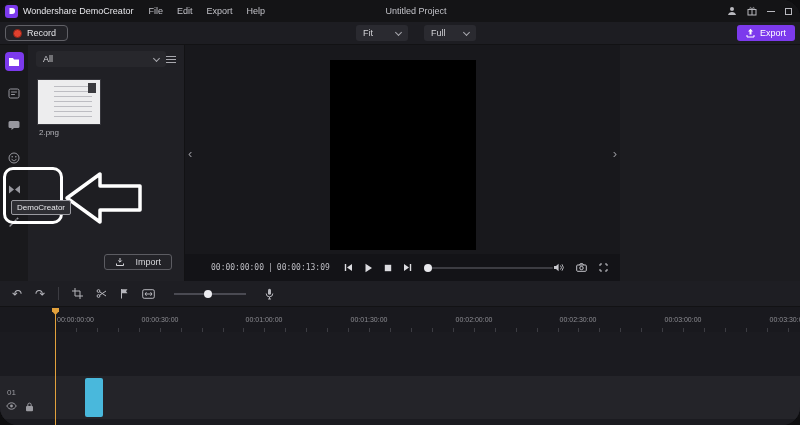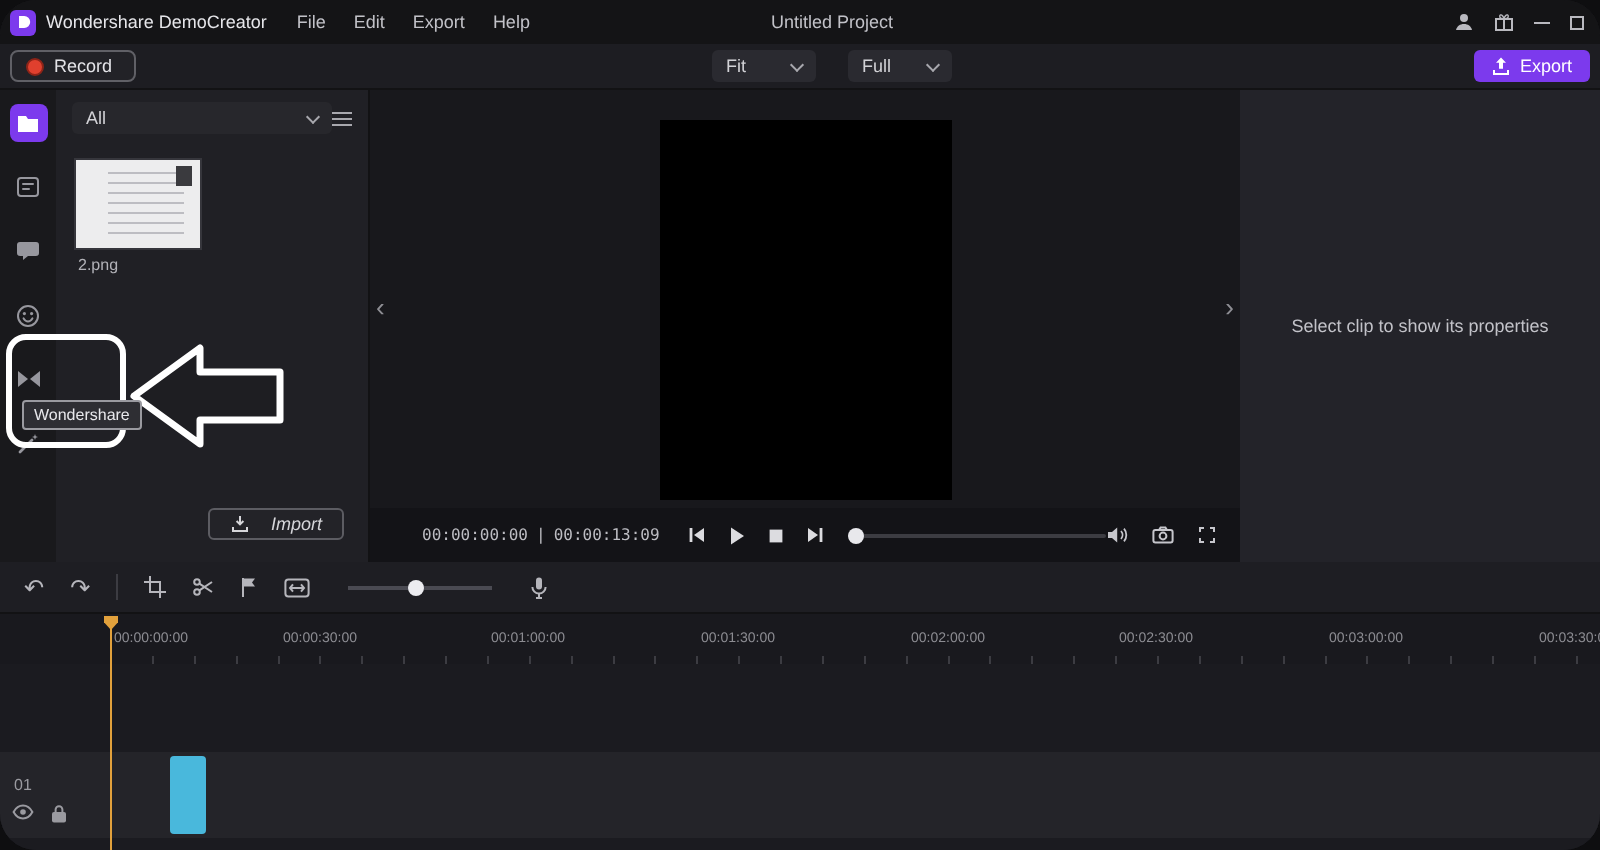--- a/index.html
+++ b/index.html
@@ -35,21 +35,21 @@
   
   .media { position:absolute; top:45px; left:28px; width:157px; height:236px; background:#202025; border-right:1px solid #121214; }
   .media-head { display:flex; align-items:center; padding:6px 8px 0 8px; }
   .filter { flex:1; background:#27272c; border-radius:3px; padding:3px 7px; display:flex; align-items:center; justify-content:space-between; color:#d2d2d6; }
   .burger { display:flex; flex-direction:column; gap:2px; }
   .burger i { display:block; width:10px; height:1px; background:#a8a8ae; }
   .thumb { position:absolute; left:10px; top:35px; width:62px; height:44px; background:#ededee; box-shadow:0 0 0 1px #36363c; }
   .thumb .lines { position:absolute; left:16px; top:6px; right:8px; bottom:6px; background:repeating-linear-gradient(#bdbdc2 0 1px, transparent 1px 5px); }
   .thumb .corner { position:absolute; right:4px; top:3px; width:8px; height:10px; background:#3a3a3e; }
   .thumb-label { position:absolute; left:11px; top:83px; font-size:8px; color:#b2b2b8; }
-  .import-btn { position:absolute; right:12px; bottom:11px; border:1px solid #5c5c62; border-radius:3px; padding:2px 10px; display:flex; align-items:center; gap:10px; color:#d6d6da; background:#232328;font-style:italic; }
+  .import-btn { position:absolute; right:12px; bottom:11px; border:1px solid #5c5c62; border-radius:3px; padding:2px 10px; display:flex; align-items:center; gap:10px; color:#d6d6da; background:#232328; }
 
   
   .preview { position:absolute; top:45px; left:185px; width:435px; height:236px; background:#18181c; }
   .video { position:absolute; left:145px; top:15px; width:146px; height:190px; background:#000; }
   .collapse { position:absolute; top:102px; color:#8e8e94; font-size:13px; line-height:13px; }
   .collapse.left { left:3px; } .collapse.right { right:3px; }
   .player { position:absolute; left:0; bottom:0; width:100%; height:27px; background:#131317; display:flex; align-items:center; padding:0 12px; }
   .time { font-family:"DejaVu Sans Mono", monospace; font-size:8px; color:#bcbcc2; white-space:nowrap; margin-left:14px; display:flex; gap:4px; }
   .transport { display:flex; align-items:center; gap:11px; margin-left:14px; color:#dcdce0; }
   .progress { position:relative; width:140px; height:2px; background:#3c3c42; margin-left:12px; border-radius:1px; }
@@ -270,23 +270,20 @@
         </span>
         <span>
           <svg width="9" height="9" viewBox="0 0 9 9">
               <path d="M1 3V1h2M6 1h2v2M8 6v2H6M3 8H1V6" fill="none" stroke="currentColor"></path>
             </svg>
         </span>
       </span>
     </div>
   </div>
 
-  <div class="props">
-    <span class="props-text">Select clip to show its properties</span>
-  </div>
 
   <div class="tools">
     <span class="tool-glyph">↶</span>
     <span class="tool-glyph">↷</span>
     <span class="tdiv"></span>
     <span>
       <svg width="11" height="11" viewBox="0 0 11 11">
           <path d="M3 0v8h8M0 3h8v8" fill="none" stroke="currentColor"></path>
         </svg>
     </span>
@@ -357,15 +354,15 @@
   <div class="playhead">
     <span class="playhead-cap"></span>
   </div>
 
   <div class="hl-box"></div>
   <div class="anno-arrow">
     <svg width="80" height="58" viewBox="0 0 80 58">
         <path d="M4 29L37 5v12h40v24H37v12z" fill="#1c1c20" fill-opacity=".45" stroke="#fff" stroke-width="3.5" stroke-linejoin="round"></path>
       </svg>
   </div>
-  <div class="tooltip">Wondershare</div>
+  <div class="tooltip">DemoCreator</div>
 
 </div>
 
 </body></html>

